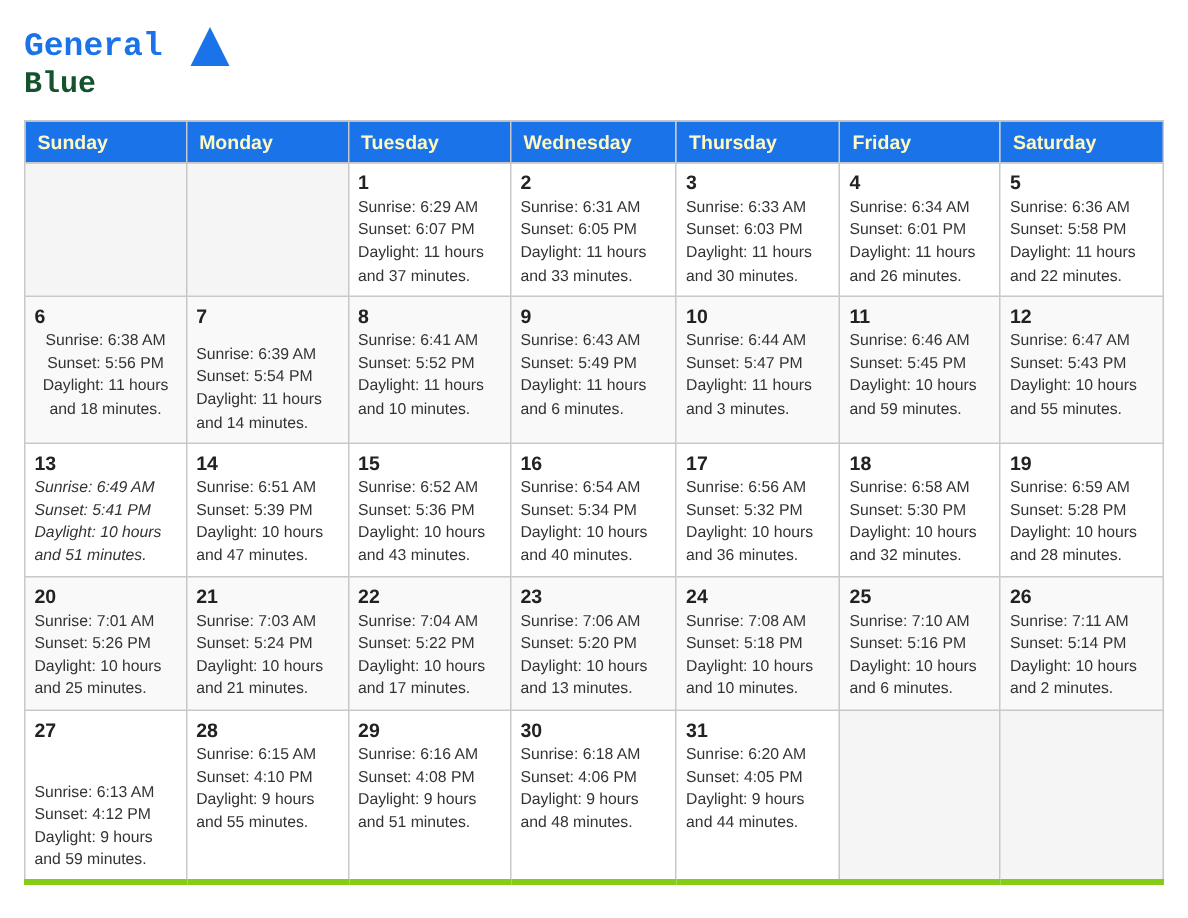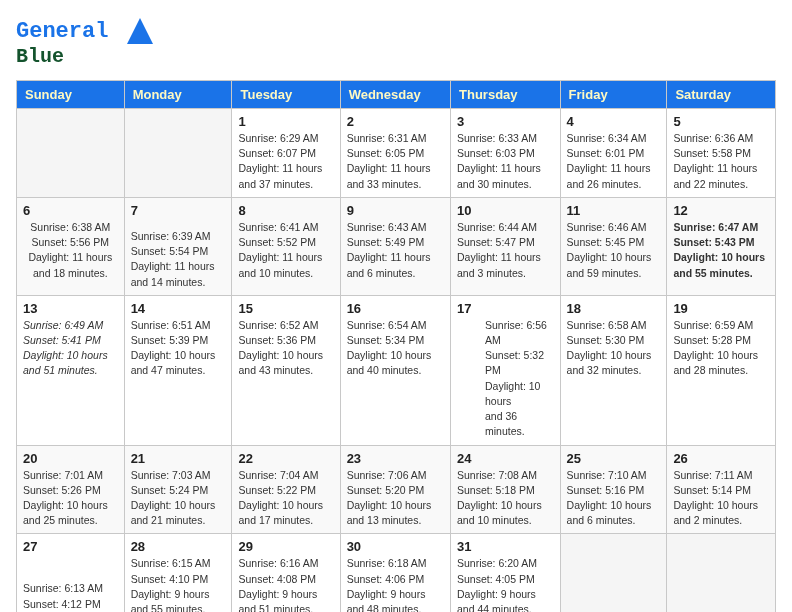--- a/index.html
+++ b/index.html
@@ -200,21 +200,21 @@
         </td>
         <td>
           <span class="day-num">11</span>
           <div class="day-detail" style="white-space: pre-line;">Sunrise: 6:46 AM
 Sunset: 5:45 PM
 Daylight: 10 hours
 and 59 minutes.</div>
         </td>
         <td>
           <span class="day-num">12</span>
-          <div class="day-detail" style="white-space: pre-line; font-weight: bold;">Sunrise: 6:47 AM
+          <div class="day-detail" style="white-space: pre-line;">Sunrise: 6:47 AM
 Sunset: 5:43 PM
 Daylight: 10 hours
 and 55 minutes.</div>
         </td>
       </tr>
       <tr>
         <td>
           <span class="day-num">13</span>
           <div class="day-detail" style="white-space: pre-line; font-style: italic;">Sunrise: 6:49 AM
 Sunset: 5:41 PM
@@ -237,21 +237,21 @@
         </td>
         <td>
           <span class="day-num">16</span>
           <div class="day-detail" style="white-space: pre-line;">Sunrise: 6:54 AM
 Sunset: 5:34 PM
 Daylight: 10 hours
 and 40 minutes.</div>
         </td>
         <td>
           <span class="day-num">17</span>
-          <div class="day-detail" style="white-space: pre-line; margin-left: 28px;">Sunrise: 6:56 AM
+          <div class="day-detail" style="white-space: pre-line;">Sunrise: 6:56 AM
 Sunset: 5:32 PM
 Daylight: 10 hours
 and 36 minutes.</div>
         </td>
         <td>
           <span class="day-num">18</span>
           <div class="day-detail" style="white-space: pre-line;">Sunrise: 6:58 AM
 Sunset: 5:30 PM
 Daylight: 10 hours
 and 32 minutes.</div>

